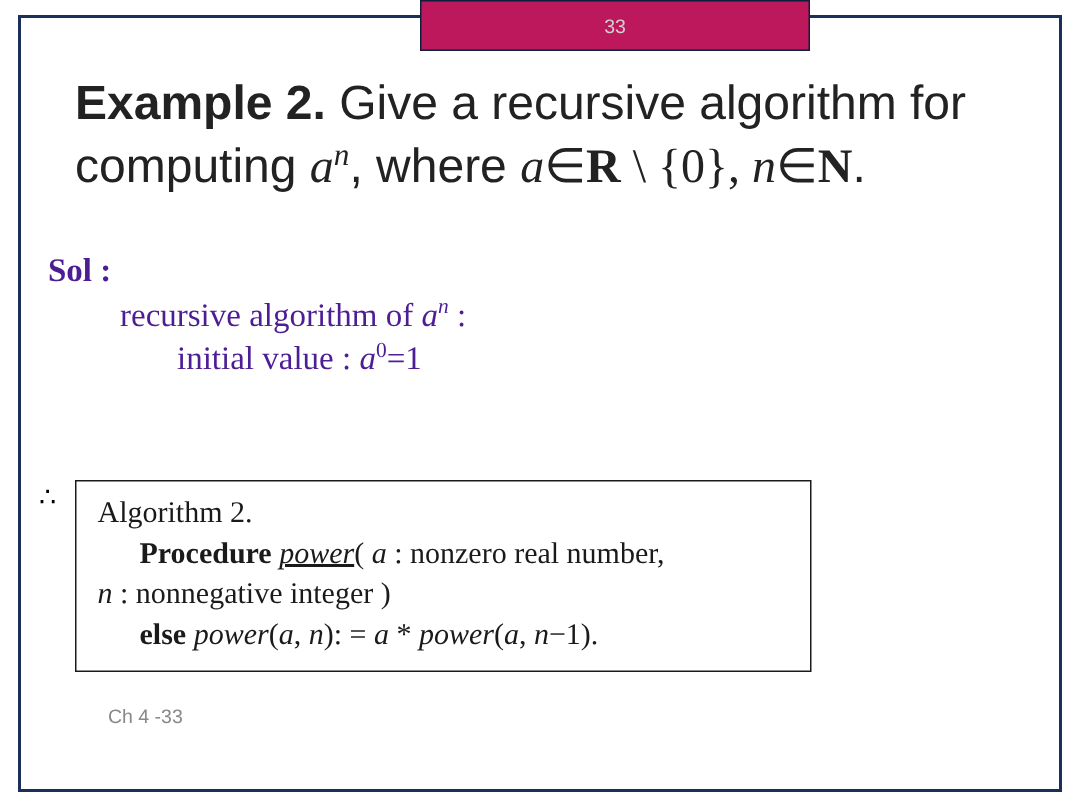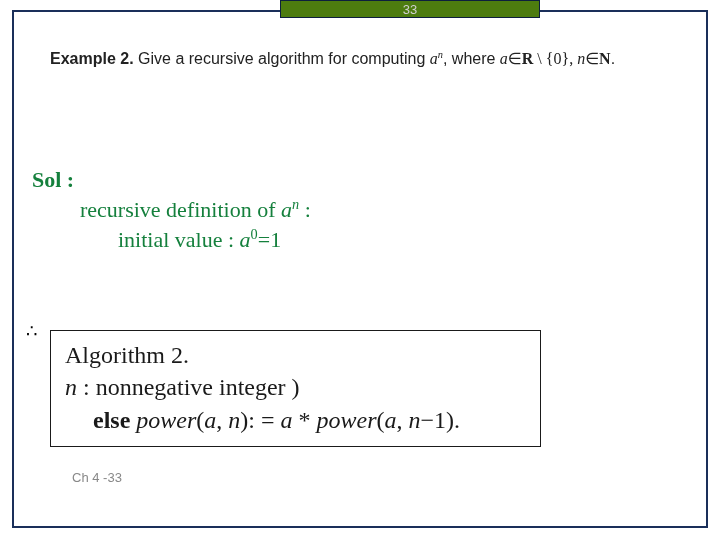--- a/index.html
+++ b/index.html
@@ -17,75 +17,75 @@
     top: 10px;
     width: 696px;
     height: 518px;
     border: 2px solid #1a2f5a;
   }
   .header-block {
     position: absolute;
     left: 280px;
     top: 0px;
     width: 260px;
-    height: 18px;
-    background: #4d7c0f;
+    height: 34px;
+    background: #be185d;
     border: 1px solid #0d1f3d;
     display: flex;
     align-items: center;
     justify-content: center;
     z-index: 10;
   }
   .header-text {
     color: #d0d0d0;
     font-family: Arial, sans-serif;
     font-size: 13px;
   }
   .content {
     position: absolute;
     left: 50px;
     top: 48px;
     width: 630px;
   }
   .example-title {
-    font-size: 16px;
+    font-size: 32px;
     line-height: 1.3;
     color: #222;
   }
   .bold { font-weight: bold; font-family: Arial, sans-serif; }
   .sans { font-family: Arial, sans-serif; }
   .serif-italic { font-style: italic; font-family: Georgia, serif; }
   .sup { vertical-align: super; font-size: 0.65em; font-style: italic; }
   .sup-plain { vertical-align: super; font-size: 0.65em; }
   .sol-block {
     position: absolute;
     left: 32px;
     top: 165px;
     width: 640px;
     font-size: 22px;
     line-height: 1.35;
-    color: #15803d;
+    color: #4c1d95;
   }
   .sol-label { font-weight: bold; }
   .indent1 { margin-left: 48px; }
   .indent2 { margin-left: 86px; }
   .therefore {
     position: absolute;
     left: 26px;
     top: 320px;
     font-size: 18px;
   }
   .algo-box {
     position: absolute;
     left: 50px;
-    top: 330px;
+    top: 320px;
     width: 491px;
     border: 1.5px solid #1a1a1a;
     padding: 8px 14px 10px 14px;
-    font-size: 24px;
+    font-size: 20px;
     line-height: 1.35;
     color: #1a1a1a;
   }
   .algo-box .aindent1 { margin-left: 28px; }
   .algo-box .aindent2 { }
   .footer {
     position: absolute;
     left: 72px;
     top: 470px;
     font-family: Arial, sans-serif;
@@ -107,31 +107,34 @@
   <div class="example-title">
     <span class="bold">Example 2.</span><span class="sans">  Give a recursive algorithm for computing </span><span class="serif-italic">a</span><span class="sup">n</span><span class="sans">, where </span><span class="serif-italic">a</span><span>∈</span><span style="font-weight:bold">R</span><span> \ {0}, </span><span class="serif-italic">n</span><span>∈</span><span style="font-weight:bold">N</span><span class="sans">.</span>
   </div>
 </div>
 
 <div class="sol-block">
   <div>
     <span class="sol-label">Sol :</span>
   </div>
   <div class="indent1">
-    <span>recursive definition of </span><span class="serif-italic">a</span><span class="sup">n</span><span> :</span>
+    <span>recursive algorithm of </span><span class="serif-italic">a</span><span class="sup">n</span><span> :</span>
   </div>
   <div class="indent2">
     <span>initial value : </span><span class="serif-italic">a</span><span class="sup-plain">0</span><span>=1</span>
   </div>
 </div>
 
 <div class="therefore">∴</div>
 
 <div class="algo-box">
   <div>Algorithm 2.</div>
+  <div class="aindent1">
+    <span style="font-weight:bold">Procedure </span><span class="serif-italic underline">power</span><span>( </span><span class="serif-italic">a</span><span> : nonzero real number,</span>
+  </div>
   <div class="aindent2">
     <span class="serif-italic">n</span><span> : nonnegative integer )</span>
   </div>
   <div class="aindent1">
     <span style="font-weight:bold">else </span><span class="serif-italic">power</span><span>(</span><span class="serif-italic">a</span><span>, </span><span class="serif-italic">n</span><span>): = </span><span class="serif-italic">a</span><span> * </span><span class="serif-italic">power</span><span>(</span><span class="serif-italic">a</span><span>, </span><span class="serif-italic">n</span><span>−1).</span>
   </div>
 </div>
 
 <div class="footer">Ch 4 -33</div>
 

